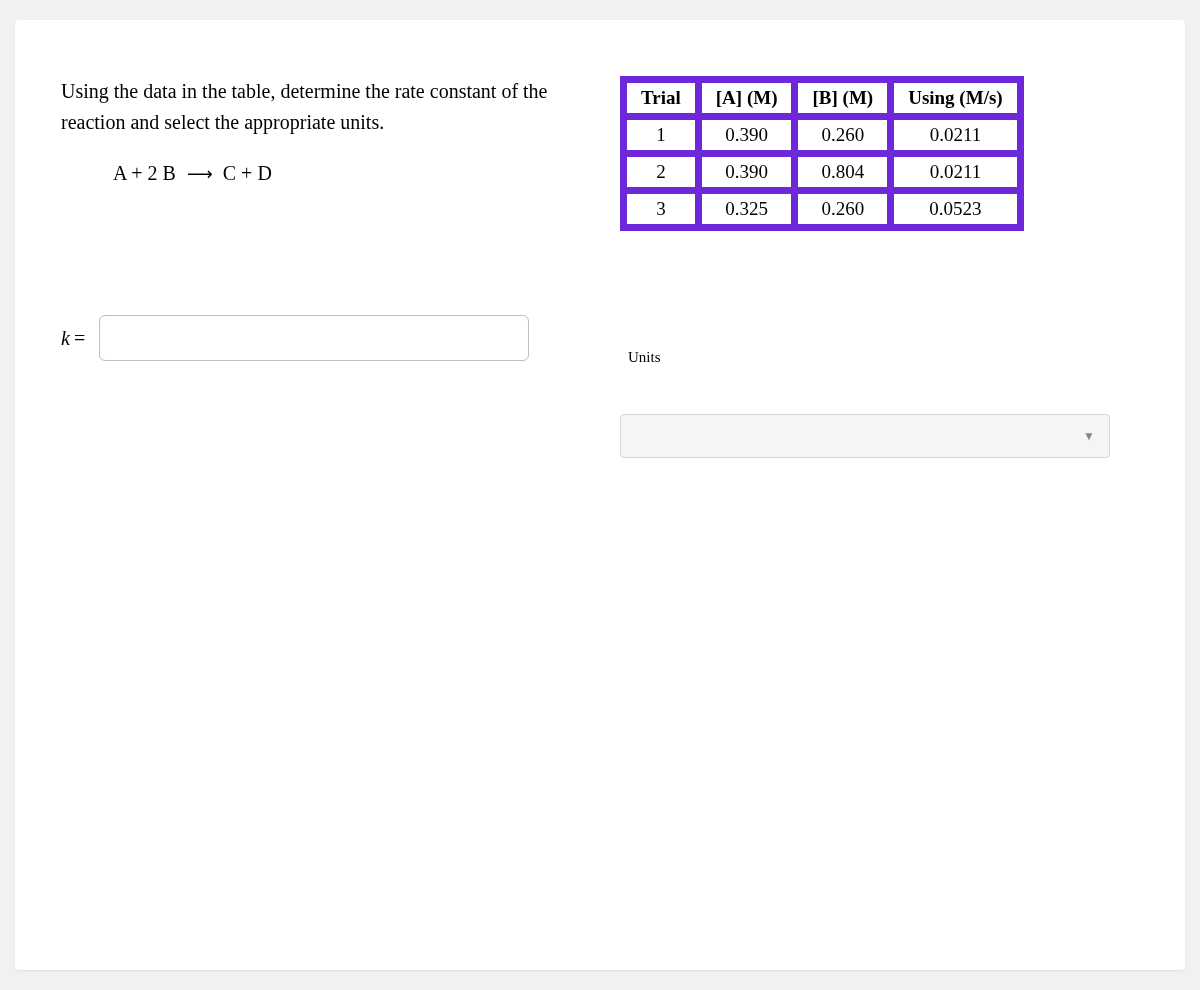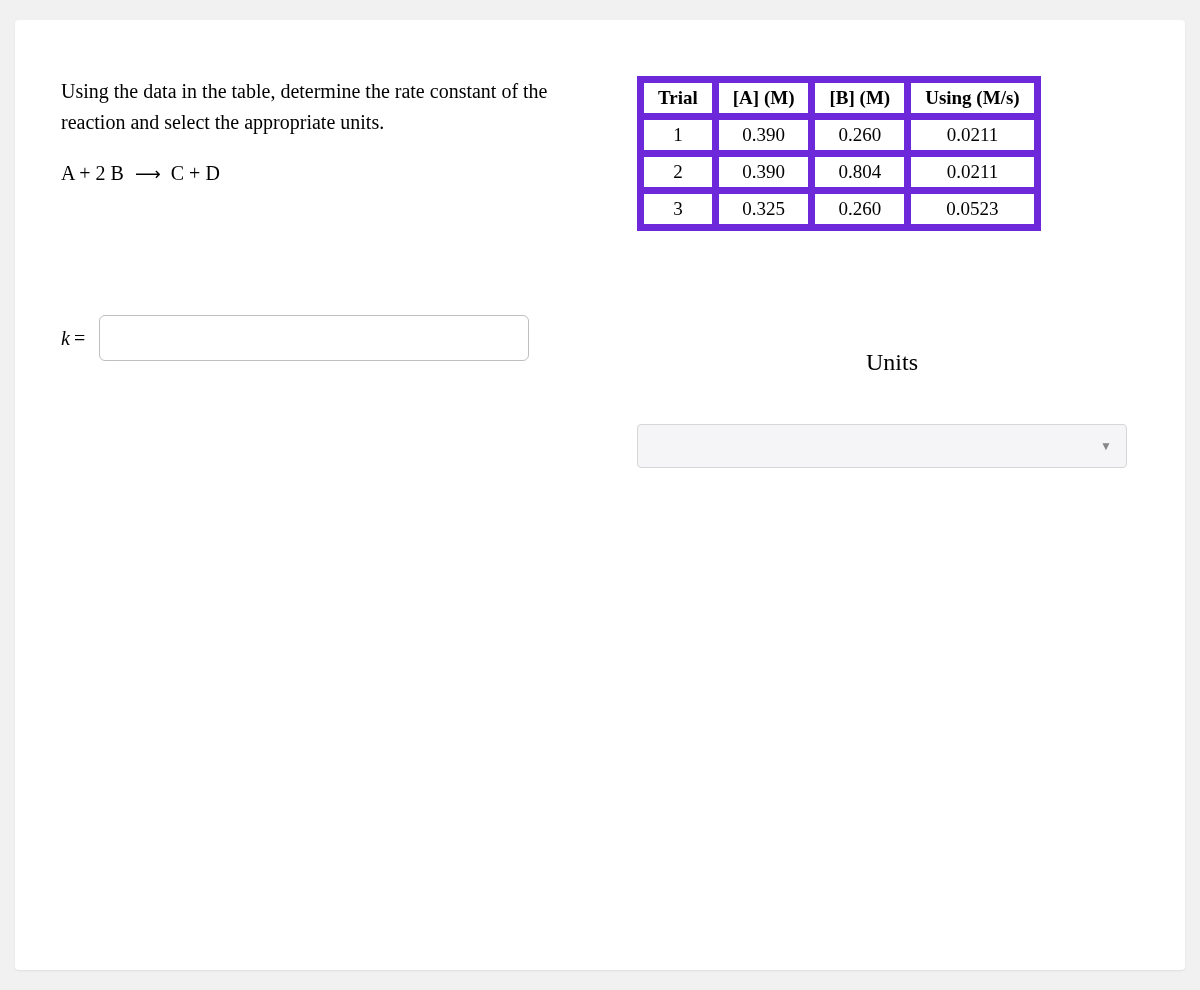--- a/index.html
+++ b/index.html
@@ -15,32 +15,33 @@
       width: 1170px;
       margin: 0 auto;
       min-height: 950px;
       border-radius: 4px;
       box-shadow: 0 1px 2px rgba(0,0,0,0.08);
       padding: 56px 46px 40px 46px;
       position: relative;
     }
     .columns {
       display: flex;
-      gap: 36px;
+      gap: 19px;
     }
     .left { flex: 0 0 540px; }
     .right { flex: 1; position: relative; }
 
     .prompt {
       font-size: 20px;
       line-height: 1.55;
       margin-bottom: 24px;
     }
     .equation {
       font-size: 20px;
+      margin-left: 52px;
       margin-top: 6px;
       font-family: "Times New Roman", serif;
     }
     .equation .arrow {
       display: inline-block;
       margin: 0 6px;
       font-size: 18px;
       letter-spacing: -1px;
     }
 
@@ -76,24 +77,23 @@
       border: 1px solid #bfbfbf;
       border-radius: 6px;
       font-size: 18px;
       padding: 0 12px;
       font-family: inherit;
       outline: none;
     }
 
     .units-block { margin-top: 118px; }
     .units-label {
-      font-size: 24px;
+      font-size: 15px;
       margin-bottom: 48px;
       margin-left: 8px;
-      text-align: center;
     }
     .units-select {
       position: relative;
       width: 490px;
       height: 44px;
       border: 1px solid #d6d6d6;
       border-radius: 4px;
       background: #f5f5f7;
       display: flex;
       align-items: center;

